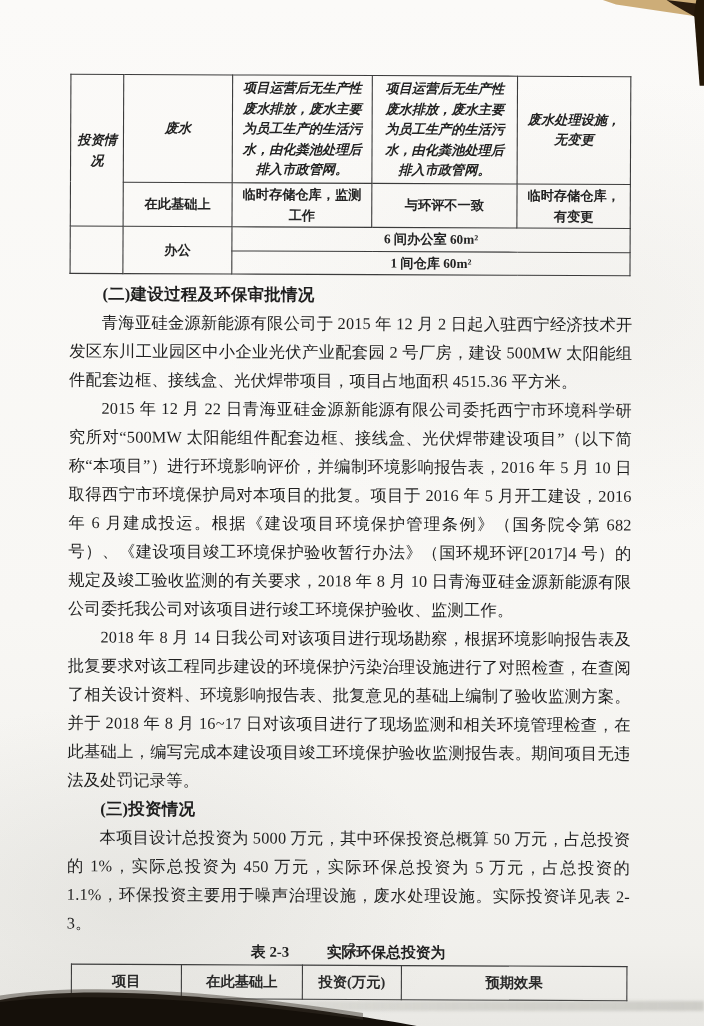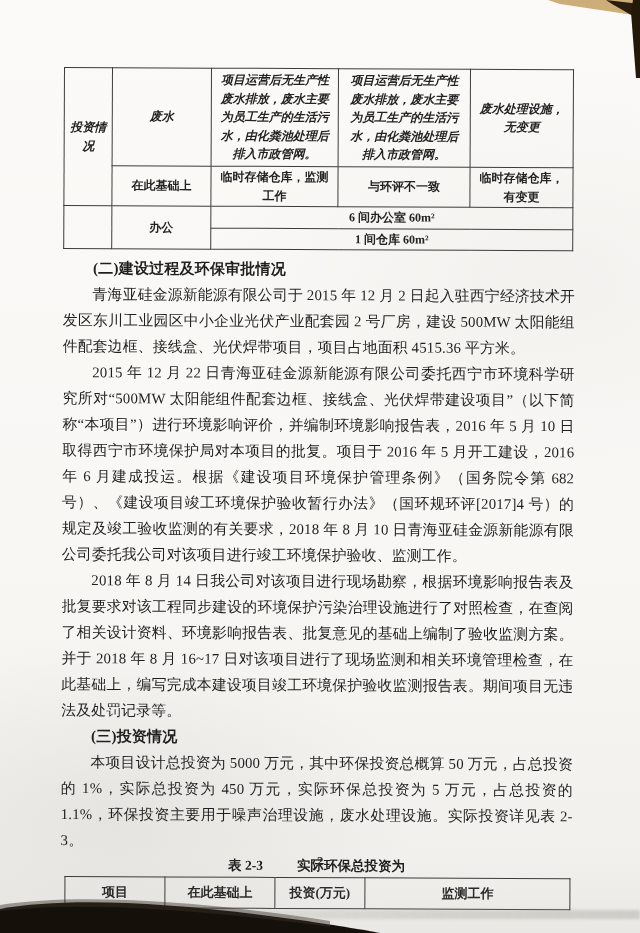--- a/index.html
+++ b/index.html
@@ -115,21 +115,21 @@
       <col style="width:100px">
         <col style="width:110px">
         <col style="width:90px">
         <col style="width:205px">
     </colgroup>
     <tbody>
         <tr>
       <td>项目</td>
       <td>在此基础上</td>
       <td>投资(万元)</td>
-      <td>监测工作</td>
+      <td>预期效果</td>
     </tr>
   </tbody>
     </table>
 </div>
 
 <div class="page-number">2</div>
 
 <svg class="artifact artifact-top-right" width="640" height="90" viewBox="0 0 640 90">
   <polygon points="548,0 640,0 640,16 560,4" fill="#c8a469" opacity="0.9"></polygon>
   <polygon points="606,0 640,4 640,20 612,4" fill="#2a1c0e"></polygon>

